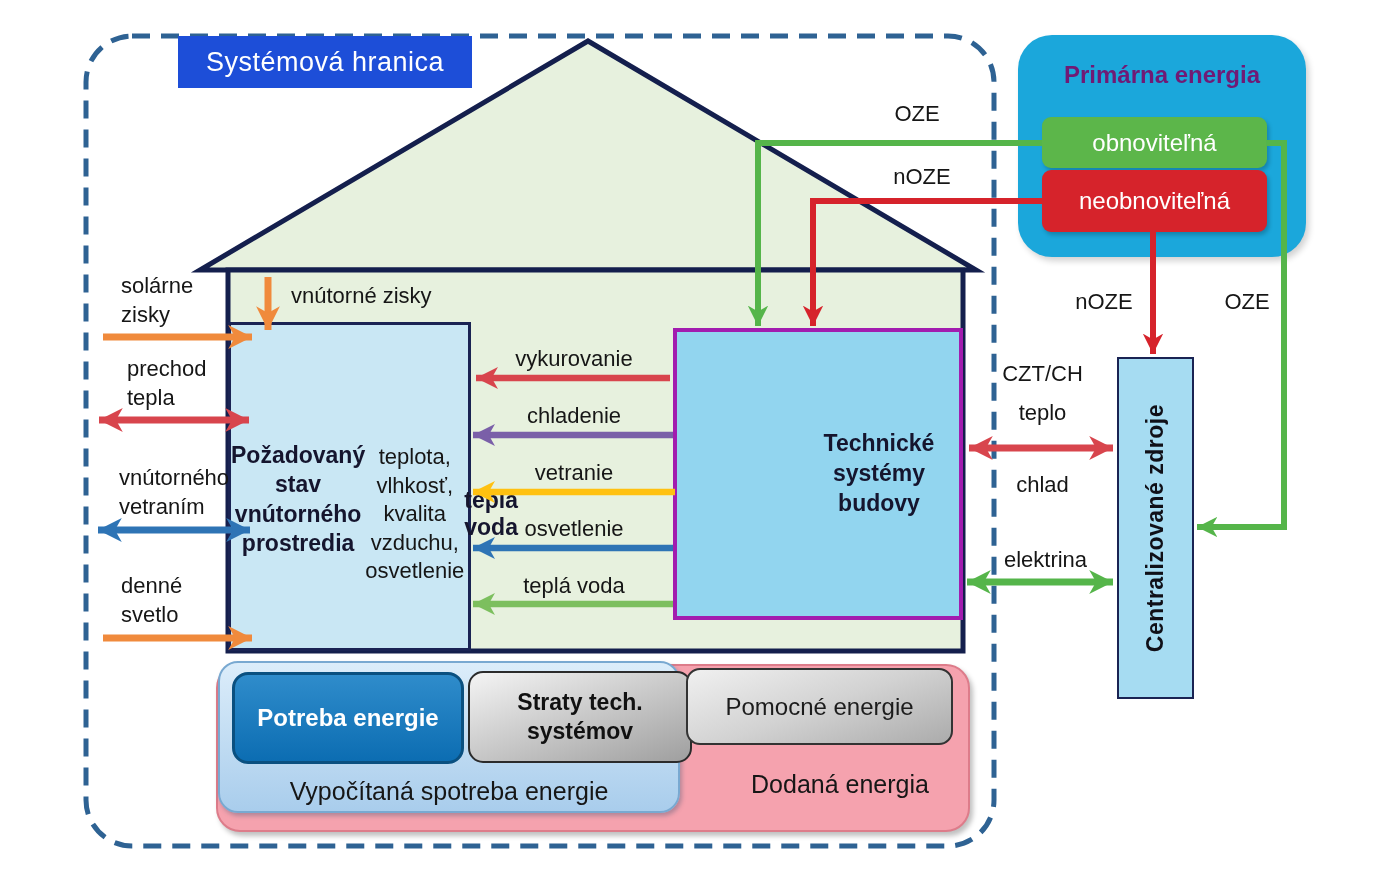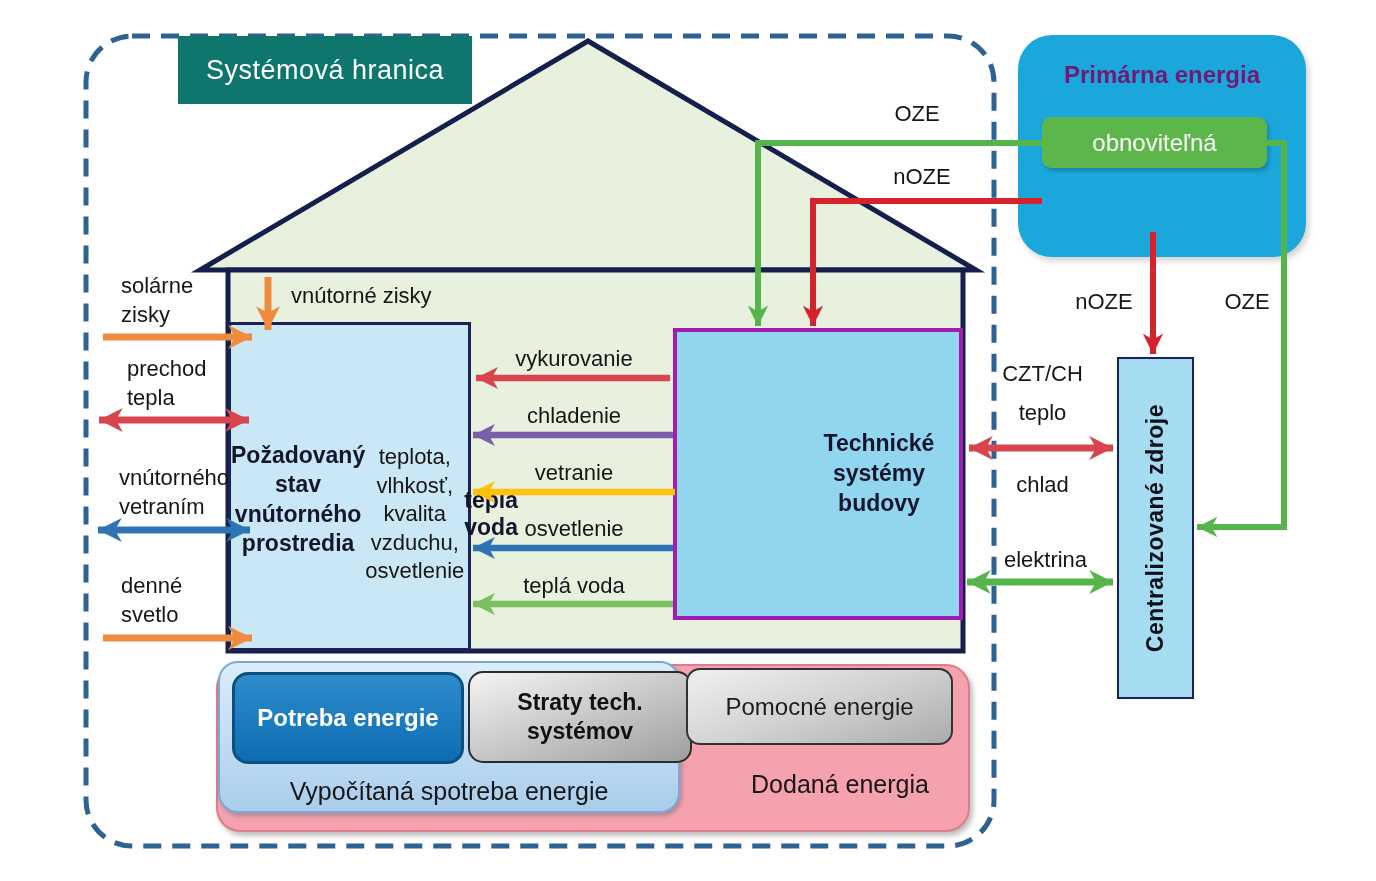--- a/index.html
+++ b/index.html
@@ -5,21 +5,21 @@
   html,body{margin:0;padding:0;background:#fff;}
   .canvas{
     position:relative;width:1376px;height:881px;background:#fff;overflow:hidden;
     font-family:"Liberation Sans",sans-serif;color:#161616;
   }
   .canvas svg.layer{position:absolute;left:0;top:0;width:1376px;height:881px;}
   .layer-arrows{pointer-events:none;z-index:6;}
   .abs{position:absolute;box-sizing:border-box;}
 
   
-  .title-box{left:178px;top:36px;width:294px;height:68px;background:#0f766e;z-index:3;
+  .title-box{left:178px;top:36px;width:294px;height:52px;background:#1d4ed8;z-index:3;
     display:flex;align-items:center;justify-content:center;color:#fff;font-size:27px;letter-spacing:.5px;}
 
   
   .demand-box{left:228px;top:322px;width:243px;height:329px;background:#C9E7F4;border:3px solid #1A2353;
     z-index:3;display:flex;align-items:center;text-align:center;padding-top:26px;}
   .demand-title{font-weight:bold;font-size:23px;line-height:1.28;width:205px;color:#15152E;}
   .demand-body{font-size:22px;line-height:1.3;width:220px;margin-top:30px;}
   .demand-footer{font-weight:bold;font-size:23px;margin-top:28px;color:#15152E;}
 
   .tech-box{left:673px;top:328px;width:290px;height:292px;background:#92D5EF;border:4px solid #a21caf;
@@ -96,20 +96,23 @@
   <div class="abs tech-box">
     <span>Technické systémy budovy</span>
   </div>
 
   <div class="abs primary-box">
     <div class="primary-title">Primárna energia</div>
   </div>
   <div class="abs renew-box">
     <span>obnoviteľná</span>
   </div>
+  <div class="abs nonrenew-box">
+    <span>neobnoviteľná</span>
+  </div>
 
   <div class="abs central-box">
     <span>Centralizované zdroje</span>
   </div>
 
   <div class="abs pink-container"></div>
   <div class="abs blue-container"></div>
   <div class="abs need-box">
     <span>Potreba energie</span>
   </div>

